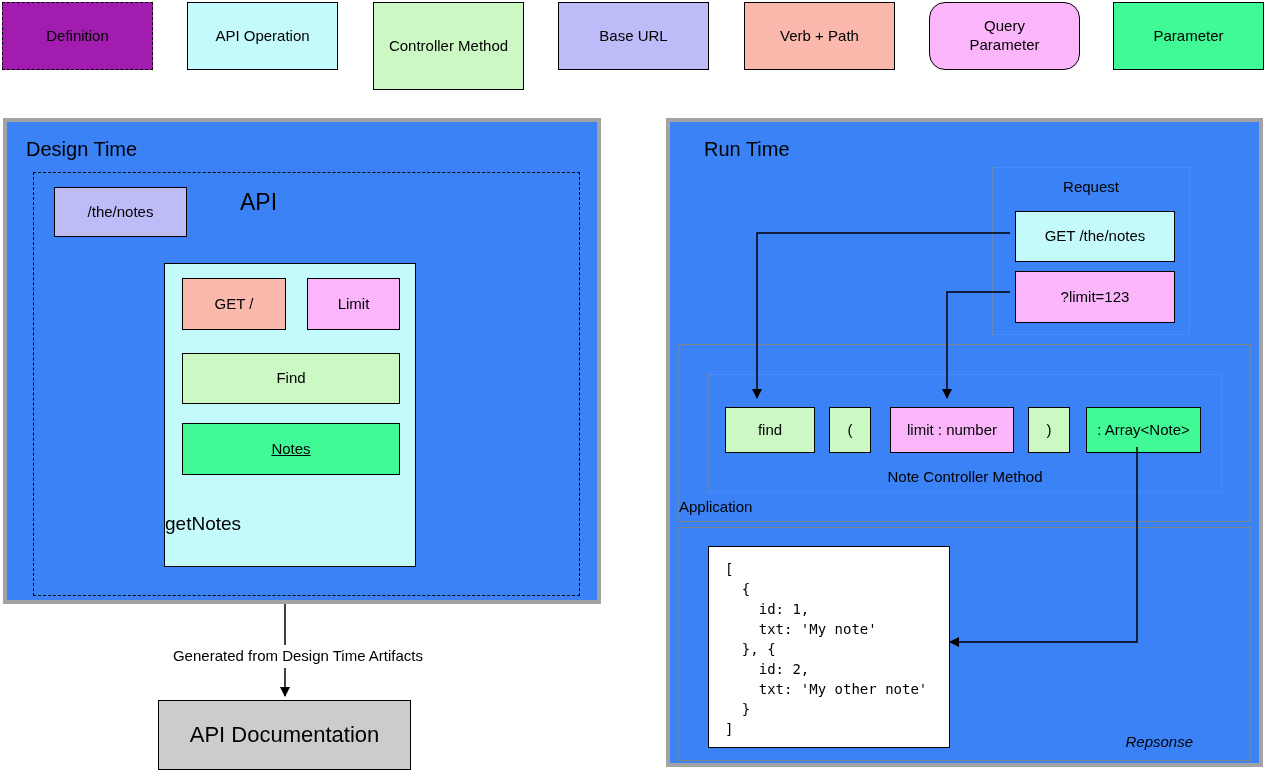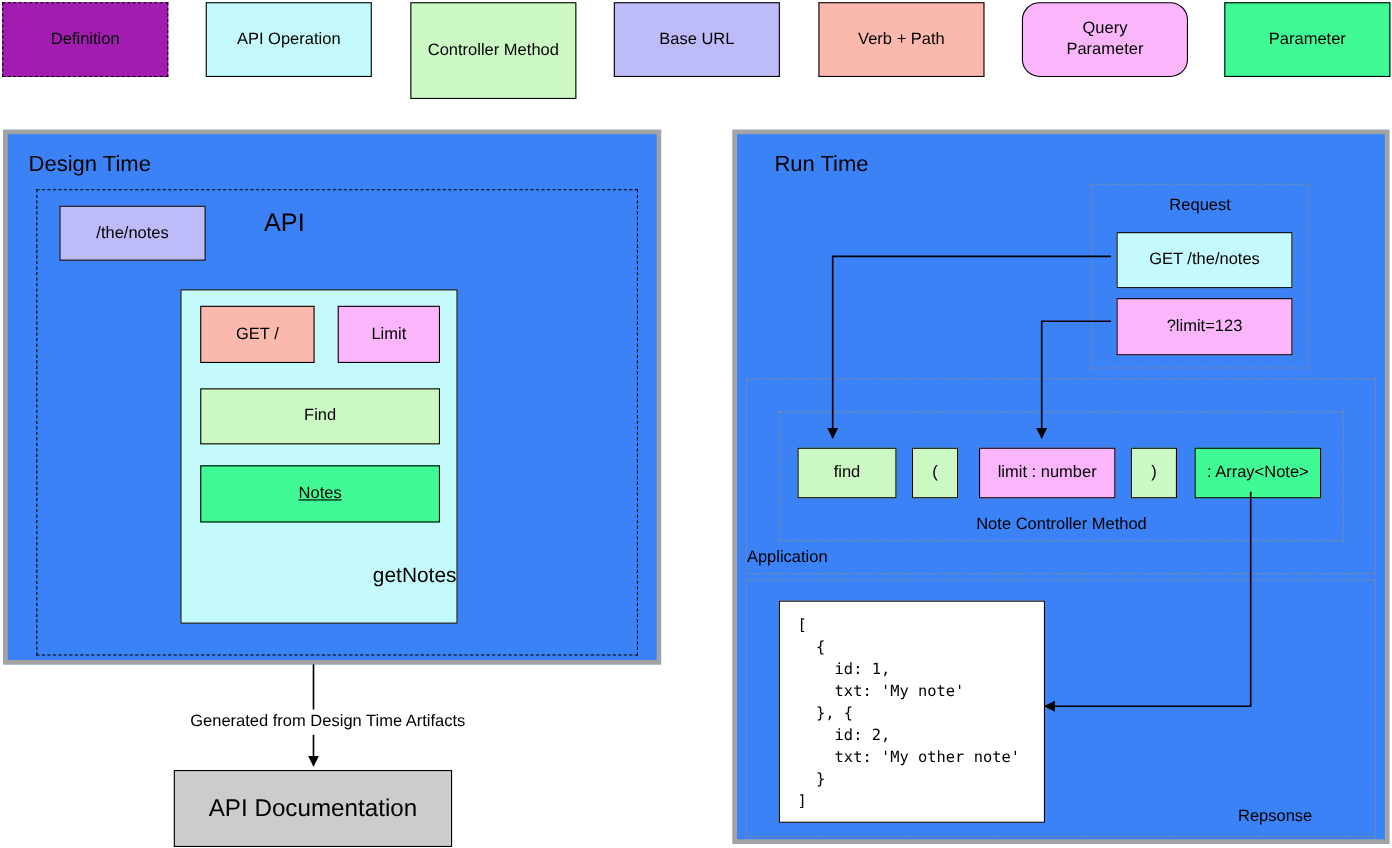--- a/index.html
+++ b/index.html
@@ -56,21 +56,21 @@
     <div class="abs dashed" style="left:26px;top:50px;width:547px;height:424px;">
       <div class="zone-label" style="left:206px;top:16px;font-size:23px;">API</div>
 
       <div class="box c-baseurl" style="left:20px;top:14px;width:133px;height:50px;">/the/notes</div>
 
       <div class="box c-operation" style="left:130px;top:90px;width:252px;height:304px;align-items:flex-start;">
         <div class="box c-verbpath" style="left:17px;top:14px;width:104px;height:52px;">GET /</div>
         <div class="box c-query" style="left:142px;top:14px;width:93px;height:52px;">Limit</div>
         <div class="box c-controller" style="left:17px;top:89px;width:218px;height:51px;">Find</div>
         <div class="box c-response" style="left:17px;top:159px;width:218px;height:52px;text-decoration:underline;">Notes</div>
-        <div class="abs" style="left:0;top:248px;width:100%;text-align:right;font-size:19px;">getNotes</div>
+        <div class="abs" style="left:0;top:248px;width:100%;text-align:left;font-size:19px;">getNotes</div>
       </div>
     </div>
   </div>
 
   <div class="arrow-label" style="left:160px;top:646px;width:272px;">Generated from Design Time Artifacts</div>
   <div class="box c-doc" style="left:158px;top:700px;width:253px;height:70px;font-size:22px;">API Documentation</div>
 
   <div class="panel" style="left:666px;top:118px;width:597px;height:649px;">
     <div class="panel-title" style="left:34px;top:16px;">Run Time</div>
 
@@ -87,21 +87,21 @@
         <div class="zone-label" style="left:0;bottom:6px;width:100%;text-align:center;">Note Controller Method</div>
         <div class="box c-controller" style="left:16px;top:32px;width:90px;height:46px;">find</div>
         <div class="box c-controller" style="left:120px;top:32px;width:42px;height:46px;">(</div>
         <div class="box c-query" style="left:181px;top:32px;width:124px;height:46px;">limit : number</div>
         <div class="box c-controller" style="left:319px;top:32px;width:42px;height:46px;">)</div>
         <div class="box c-response" style="left:377px;top:32px;width:115px;height:46px;">: Array&lt;Note&gt;</div>
       </div>
     </div>
 
     <div class="dotted" style="left:8px;top:405px;width:573px;height:234px;">
-      <div class="zone-label" style="right:57px;bottom:10px;">Repsonse</div>
+      <div class="zone-label" style="right:57px;bottom:10px;font-style:italic;">Repsonse</div>
       <div class="code-box" style="left:29px;top:18px;width:242px;height:202px;">
         <div class="code-line">[</div>
         <div class="code-line">  {</div>
         <div class="code-line">    id: 1,</div>
         <div class="code-line">    txt: 'My note'</div>
         <div class="code-line">  }, {</div>
         <div class="code-line">    id: 2,</div>
         <div class="code-line">    txt: 'My other note'</div>
         <div class="code-line">  }</div>
         <div class="code-line">]</div>

